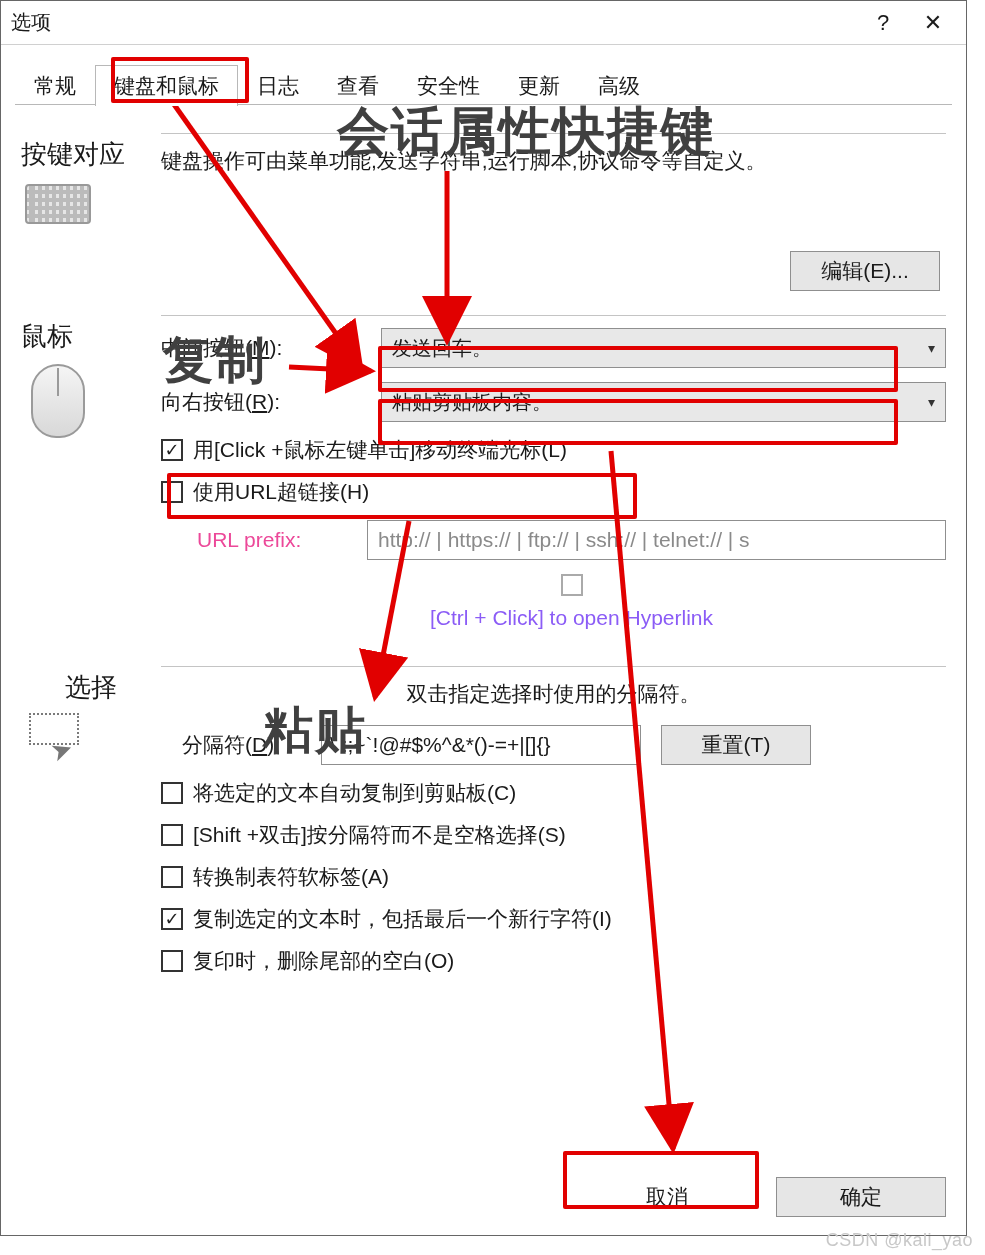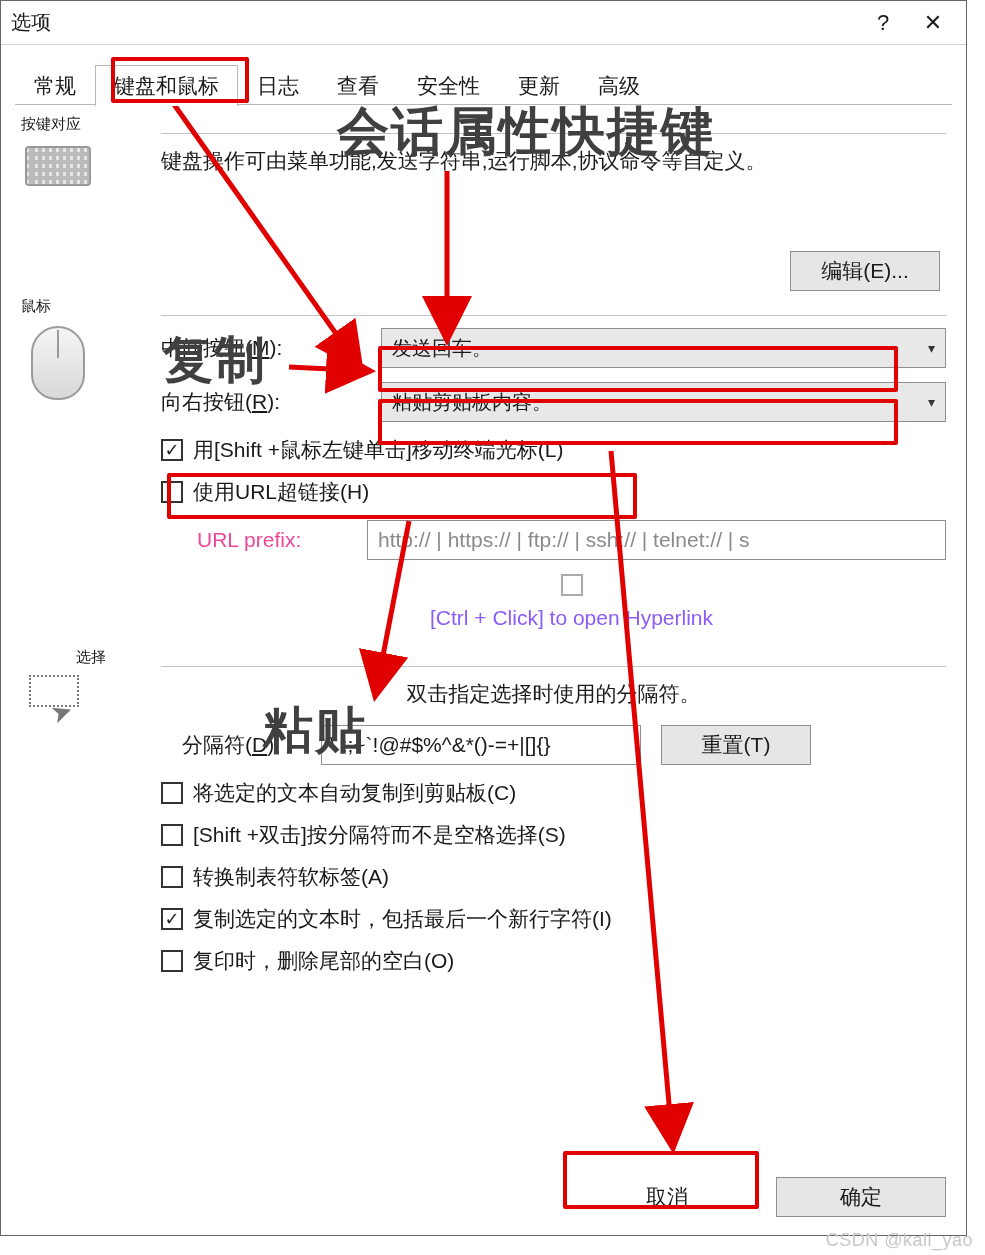--- a/index.html
+++ b/index.html
@@ -69,22 +69,22 @@
 
   .section {
     display: flex;
     margin-bottom: 4px;
   }
   .section-left {
     width: 140px;
     flex-shrink: 0;
   }
   .section-title {
-    font-size: 15px;
-    margin: 0 0 8px 0;
+    font-size: 26px;
+    margin: 22px 0 8px 0;
   }
   .section-hr {
     border-top: 1px solid #c4c4c4;
     margin: 18px 0 12px 0;
   }
   .section-body { flex: 1; }
 
   .keyboard-icon {
     width: 66px; height: 40px;
     border: 2px solid #999; border-radius: 4px;
@@ -250,21 +250,21 @@
           <div class="win-select">
             <span>粘贴剪贴板内容。</span>
             <span class="chev">▾</span>
           </div>
         </div>
 
         <div class="checkbox-row">
           <span class="chk">
               <span class="mark">✓</span>
             </span>
-          <span>用[Shift +鼠标左键单击]移动终端光标(L)</span>
+          <span>用[Click +鼠标左键单击]移动终端光标(L)</span>
         </div>
 
         <div class="checkbox-row">
           <span class="chk"></span>
           <span>使用URL超链接(H)</span>
         </div>
 
         <div class="field-row" style="margin-left:36px;">
           <div class="field-label" style="width:150px;color:#ec4899;">URL prefix:</div>
           <div class="url-input">

